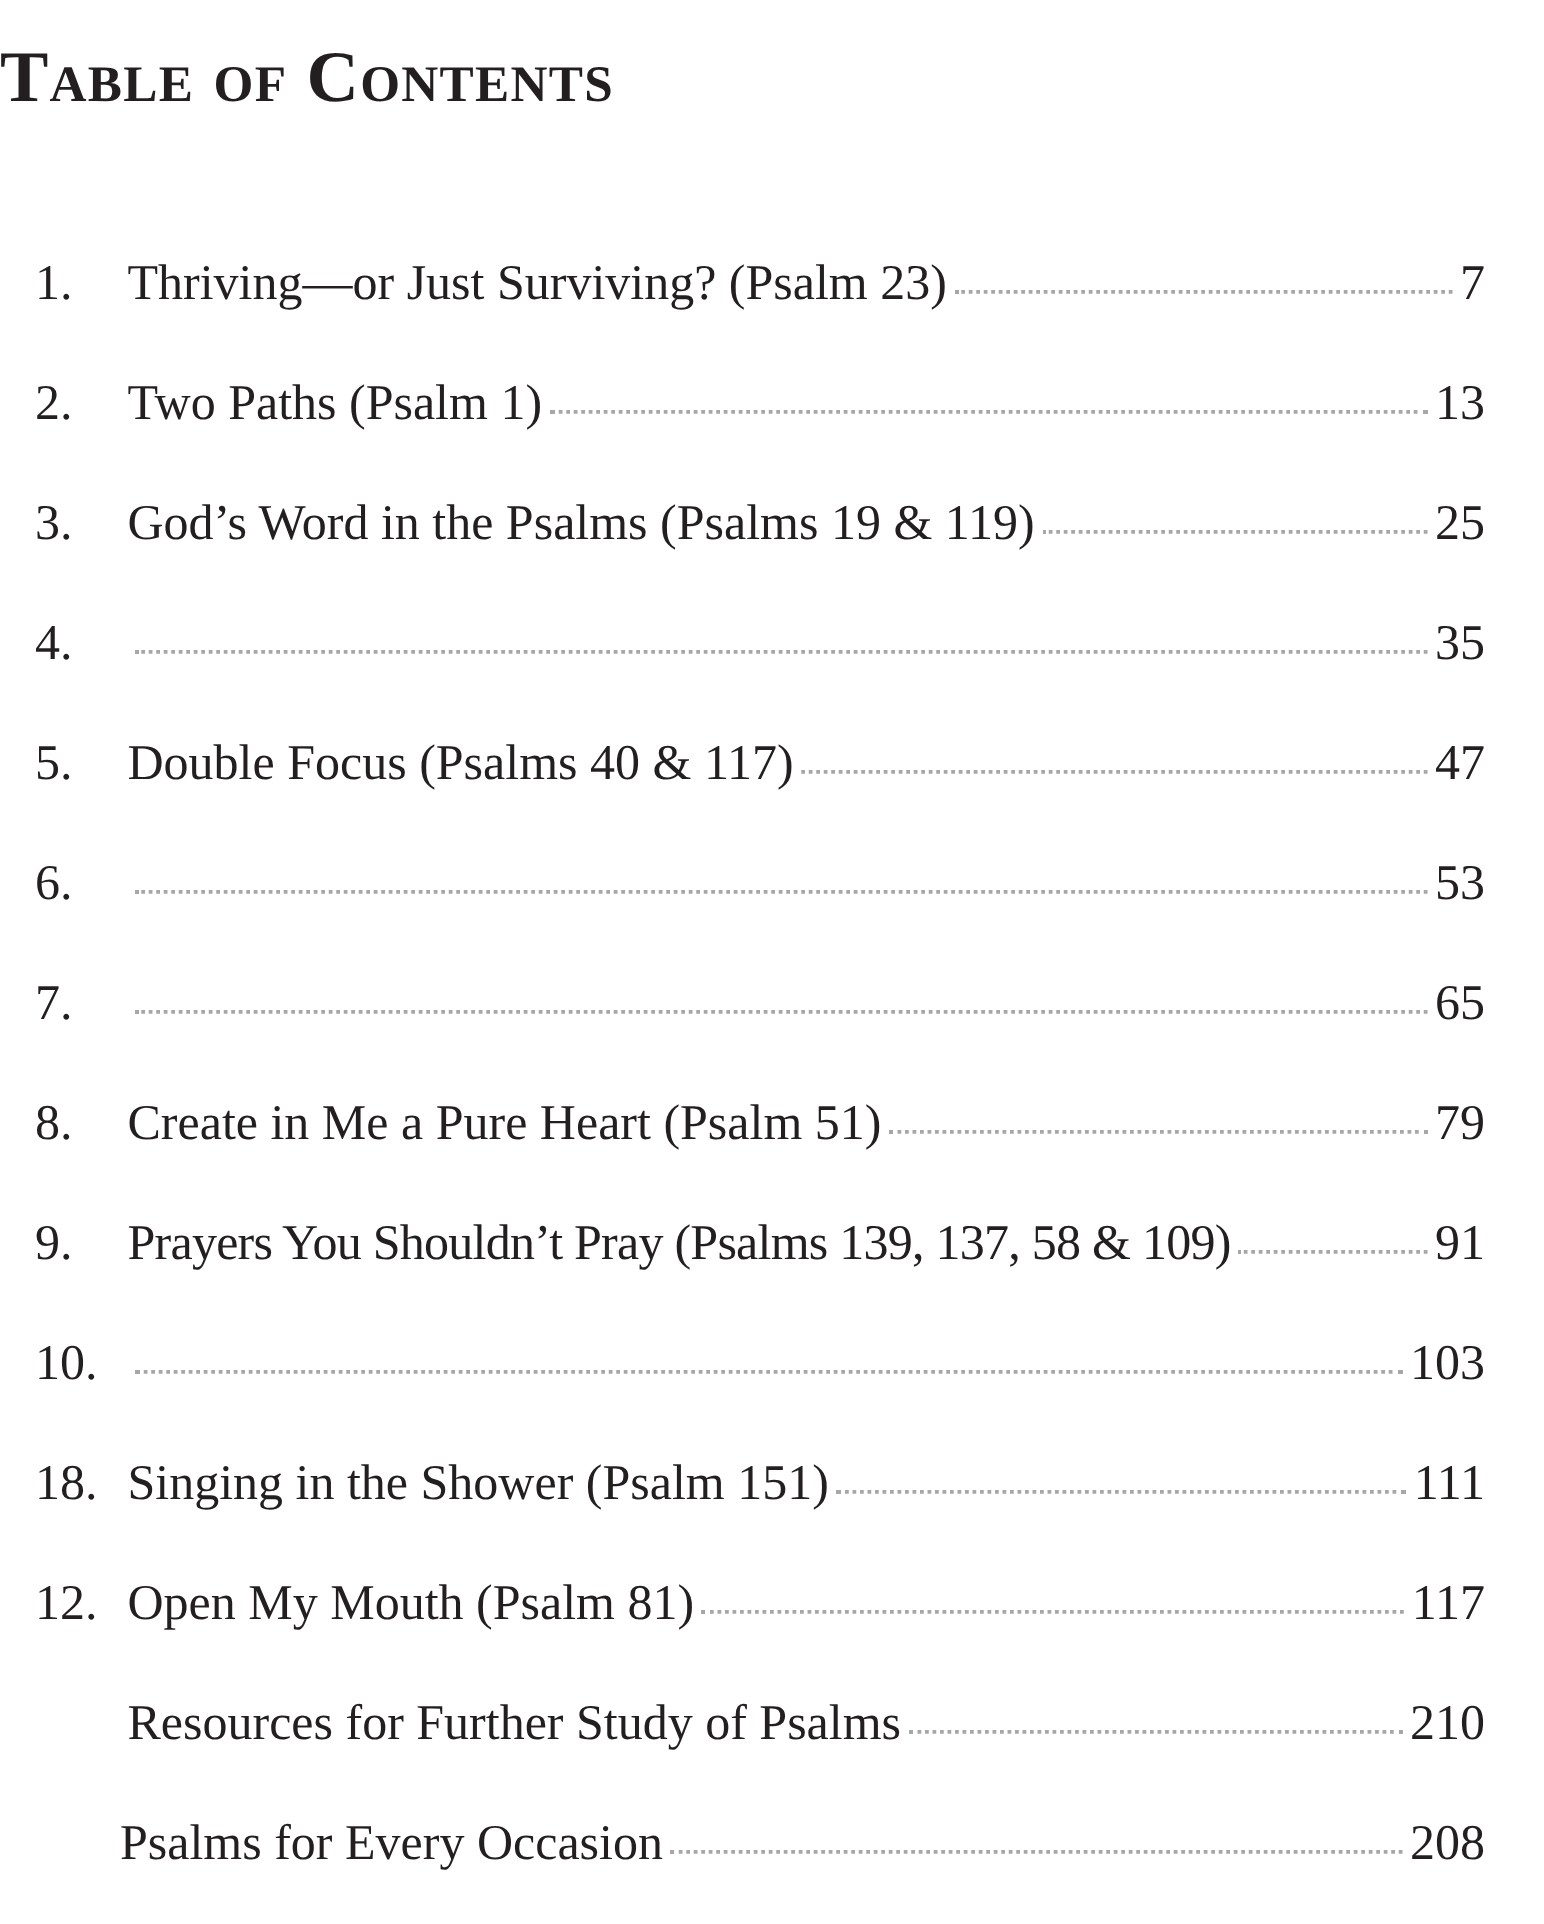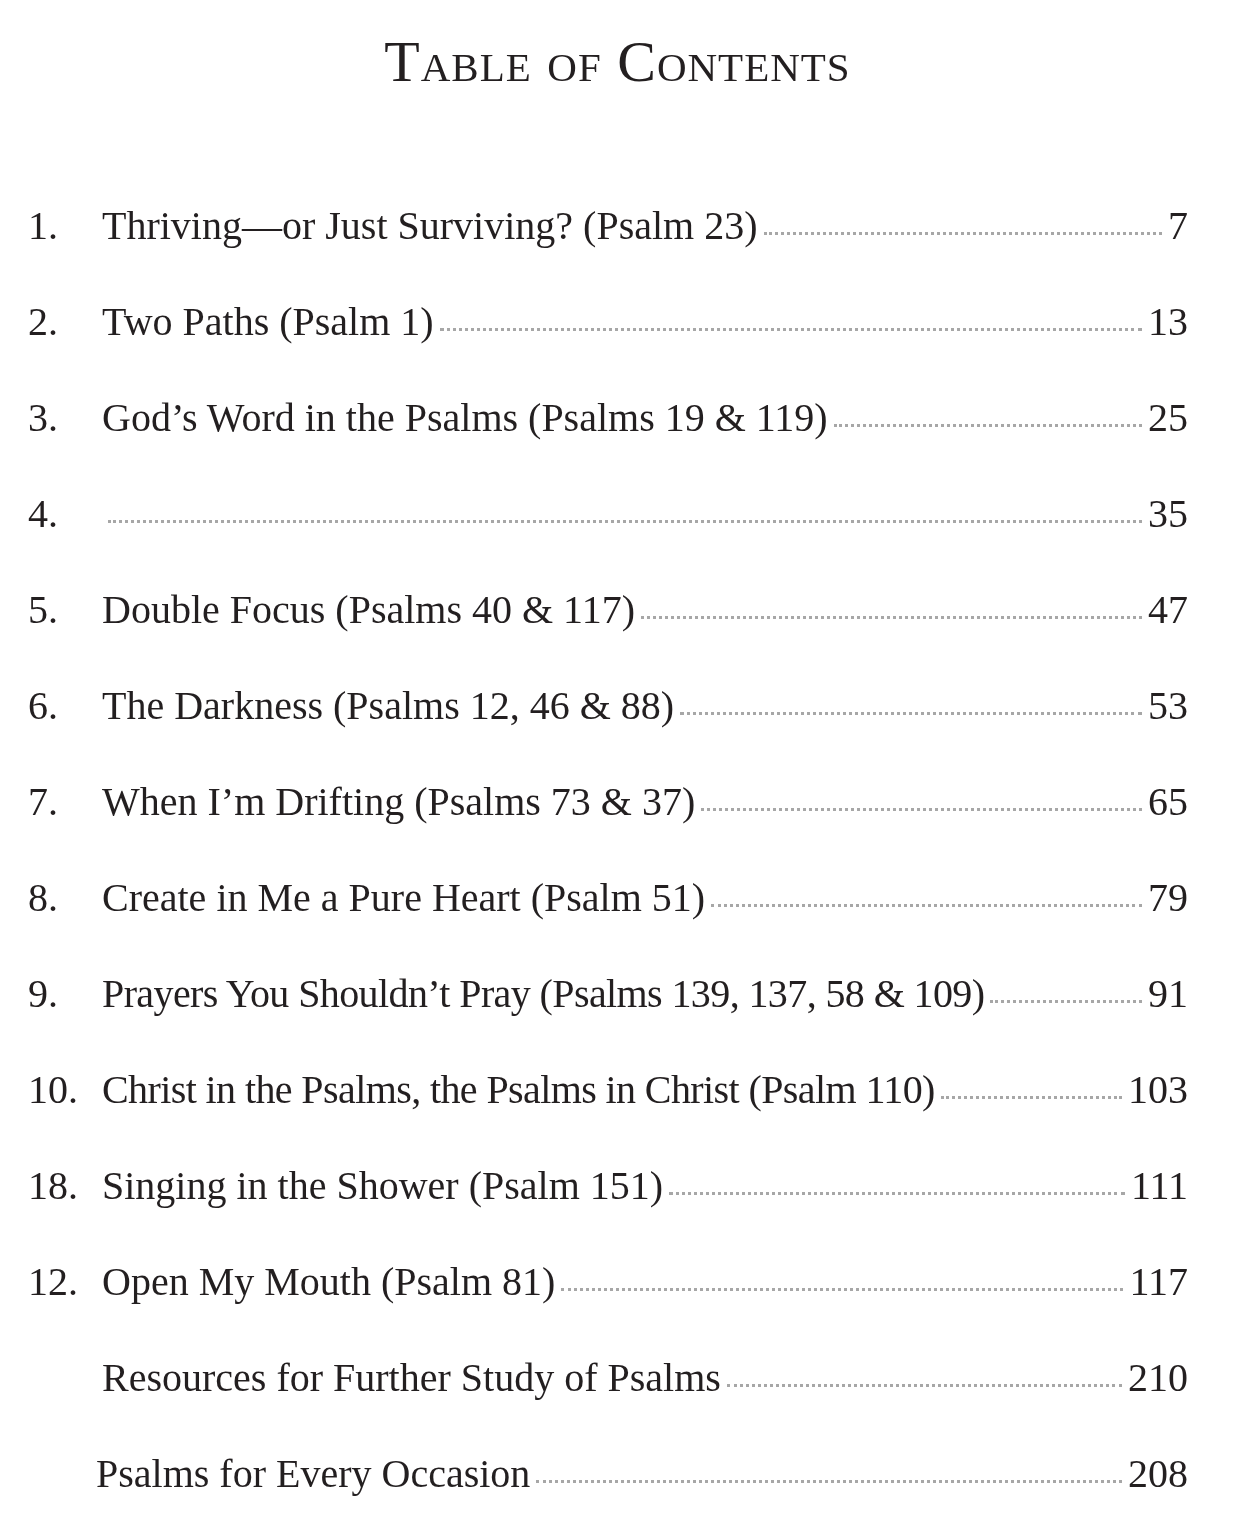--- a/index.html
+++ b/index.html
@@ -1,19 +1,19 @@
 <!DOCTYPE html>
 <html><head>
 <meta charset="utf-8">
 <style>
   html, body { margin: 0; padding: 0; background: #ffffff; }
   body { width: 1235px; height: 1539px; position: relative; overflow: hidden;
          font-family: "Liberation Serif", "DejaVu Serif", serif; color: #231f20; }
-  .title { position: absolute; top: 28px; left: 0; width: 1235px; text-align: center;
-           font-weight: normal; font-size: 58px; font-variant: small-caps; letter-spacing: 1px; }
+  .title { position: absolute; top: 28px; left: 0; width: 1235px; text-align: left;
+           font-weight: bold; font-size: 58px; font-variant: small-caps; letter-spacing: 1px; }
   .toc { position: absolute; left: 0; top: 0; width: 1235px; }
   .row { position: absolute; left: 28px; width: 1160px; height: 50px;
          display: flex; align-items: baseline; font-size: 40px; line-height: 50px; }
   .num { width: 74px; flex: 0 0 74px; }
   .label { white-space: nowrap; }
   .dots { flex: 1 1 auto; margin: 0 6px; border-bottom: 3px dotted #a7a7a7; height: 0;
           position: relative; top: -4px; }
   .page { white-space: nowrap; text-align: right; }
   .row.unnumbered .num { width: 74px; }
   .row.unnumbered.shift .num { width: 68px; flex-basis: 68px; }
@@ -48,45 +48,42 @@
     <span class="page">35</span>
   </div>
   <div class="row" style="top:585px">
     <span class="num">5.</span>
     <span class="label">Double Focus (Psalms 40 &amp; 117)</span>
     <span class="dots"></span>
     <span class="page">47</span>
   </div>
   <div class="row" style="top:681px">
     <span class="num">6.</span>
-    <span class="label">The Darkness (Psalms 12, 46 &amp; 88)</span>
     <span class="dots"></span>
     <span class="page">53</span>
   </div>
   <div class="row" style="top:777px">
     <span class="num">7.</span>
-    <span class="label">When I’m Drifting (Psalms 73 &amp; 37)</span>
     <span class="dots"></span>
     <span class="page">65</span>
   </div>
   <div class="row" style="top:873px">
     <span class="num">8.</span>
     <span class="label">Create in Me a Pure Heart (Psalm 51)</span>
     <span class="dots"></span>
     <span class="page">79</span>
   </div>
   <div class="row" style="top:969px">
     <span class="num">9.</span>
     <span class="label" style="letter-spacing:-0.6px">Prayers You Shouldn’t Pray (Psalms 139, 137, 58 &amp; 109)</span>
     <span class="dots"></span>
     <span class="page">91</span>
   </div>
   <div class="row" style="top:1065px">
     <span class="num">10.</span>
-    <span class="label" style="letter-spacing:-0.6px">Christ in the Psalms, the Psalms in Christ (Psalm 110)</span>
     <span class="dots"></span>
     <span class="page">103</span>
   </div>
   <div class="row" style="top:1161px">
     <span class="num">18.</span>
     <span class="label">Singing in the Shower (Psalm 151)</span>
     <span class="dots"></span>
     <span class="page">111</span>
   </div>
   <div class="row" style="top:1257px">

